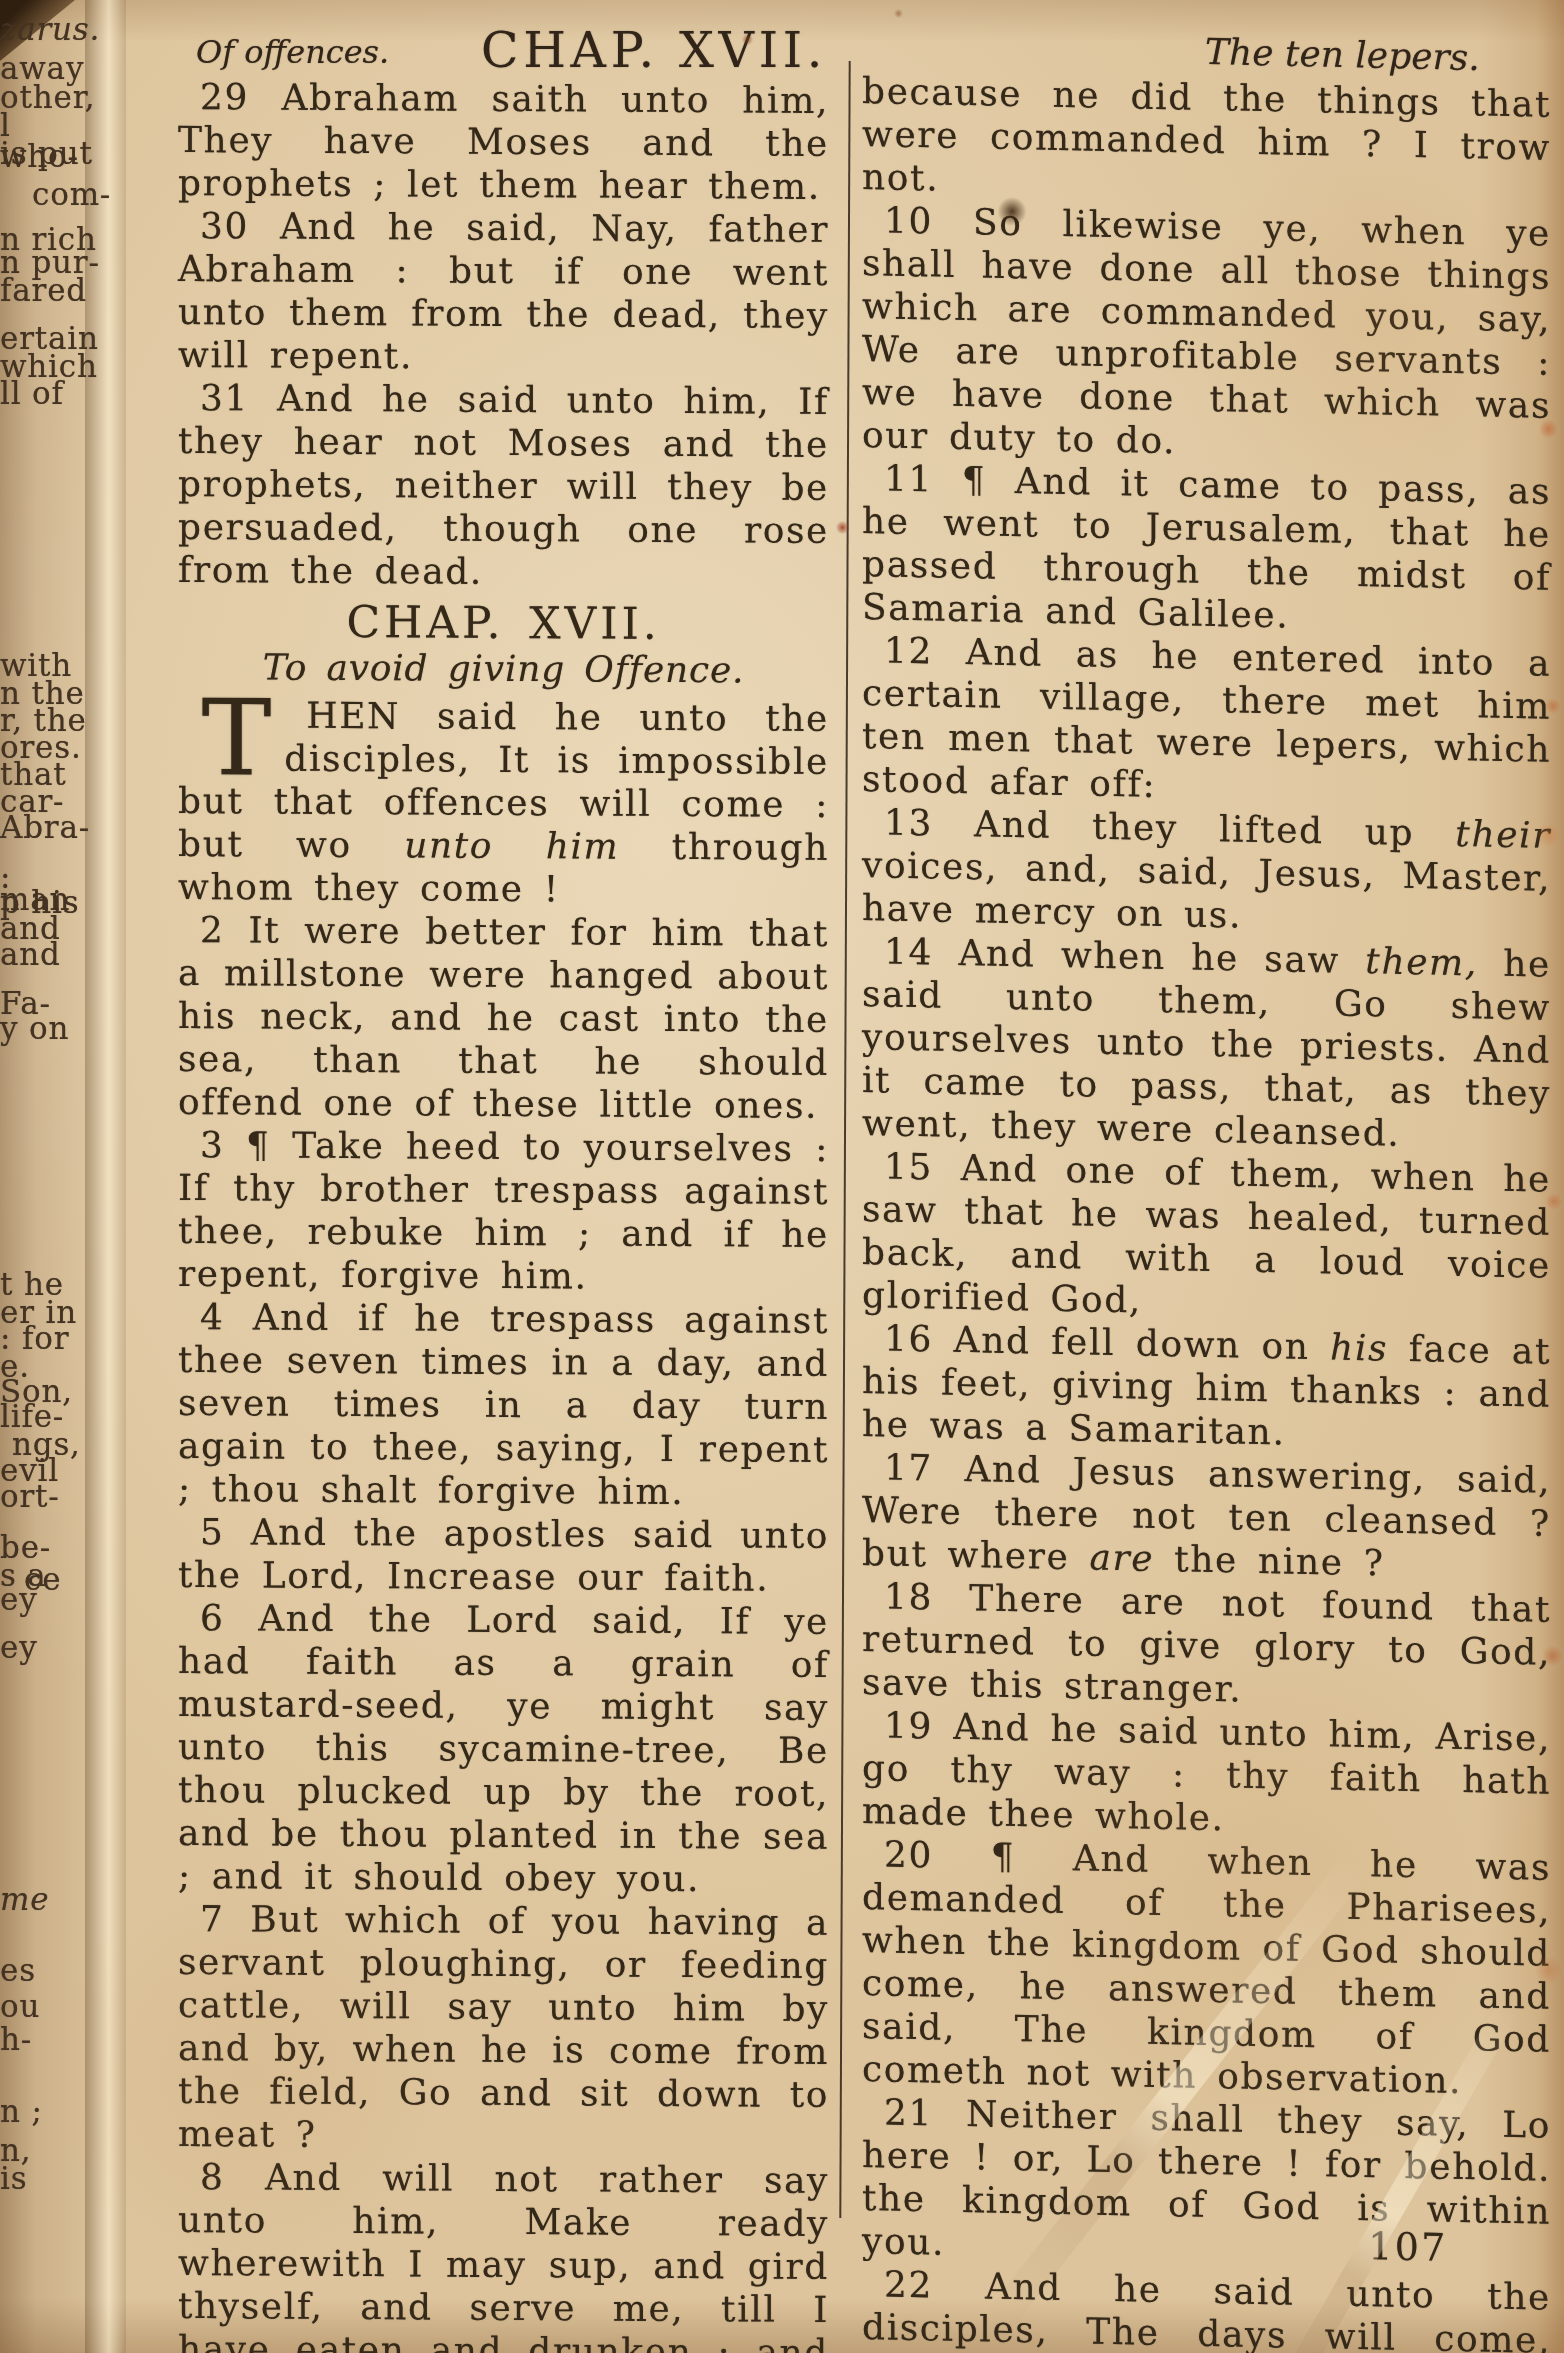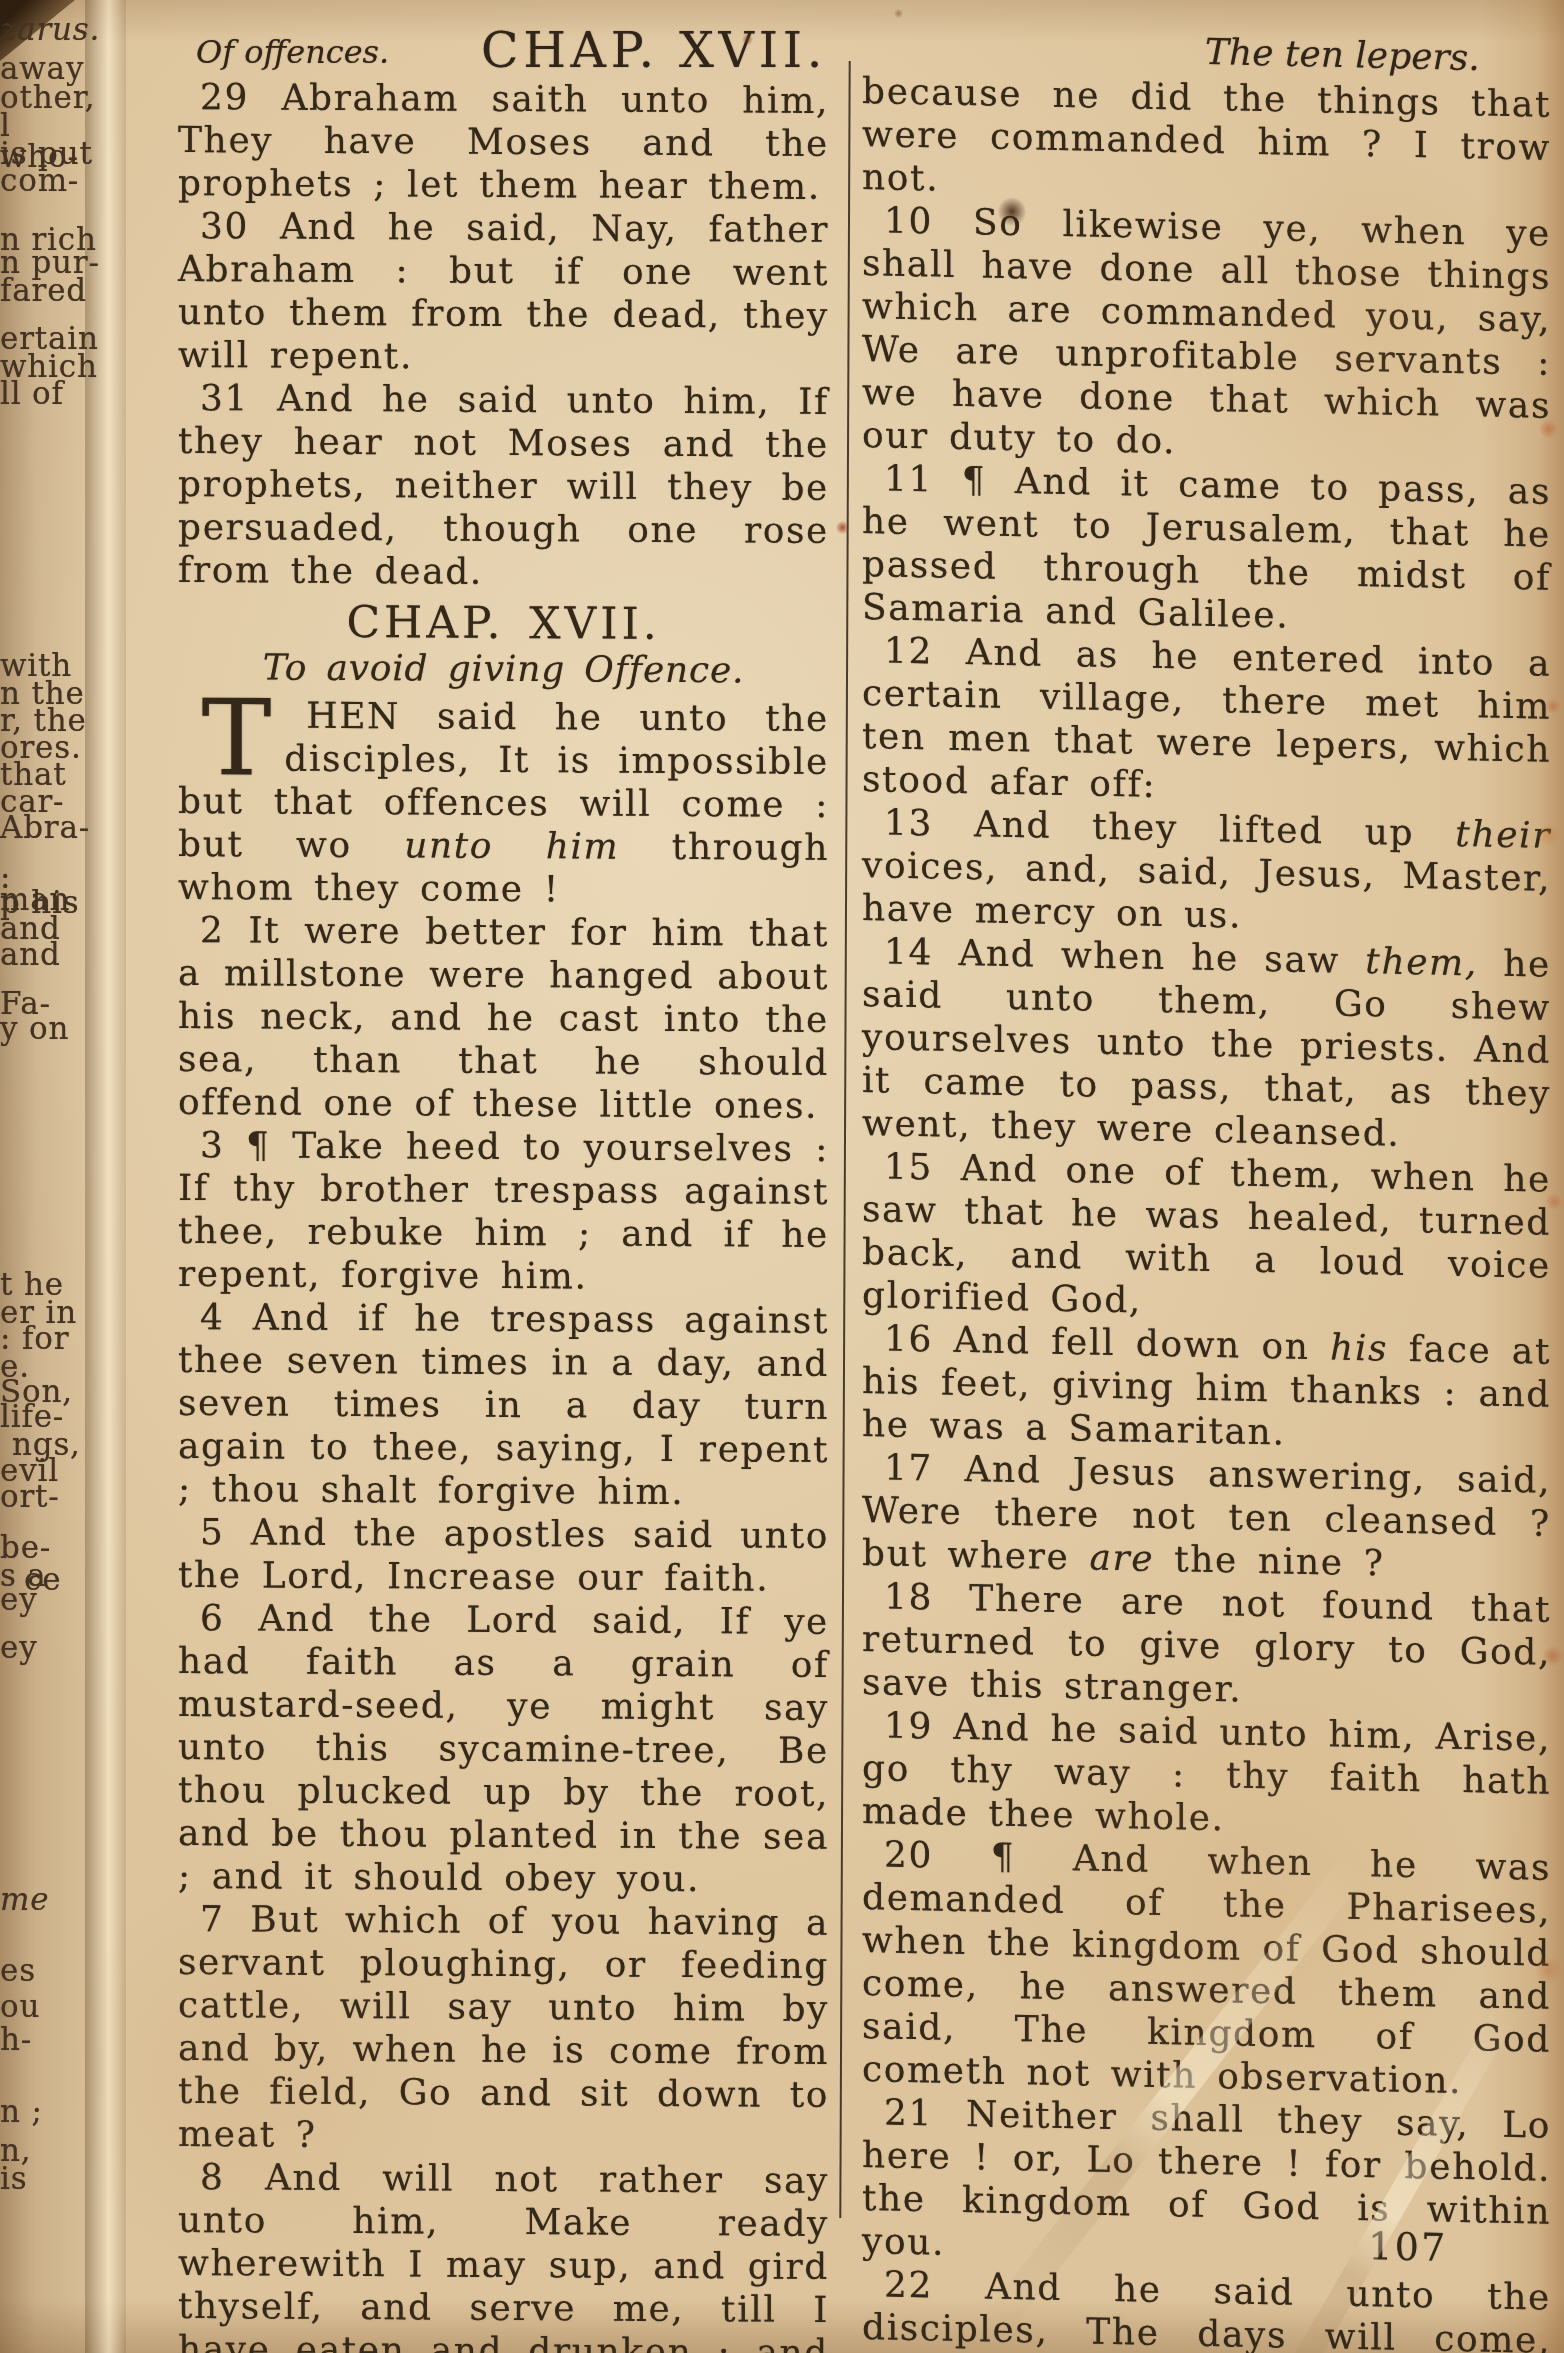--- a/index.html
+++ b/index.html
@@ -127,21 +127,21 @@
 
   <div class="fold-highlight"></div>
   <div class="corner-shadow"></div>
 
   <div class="spine-frags">
       <div class="frag it" style="top: 14px;">zarus.</div>
       <div class="frag" style="top: 53px;">away</div>
       <div class="frag" style="top: 82px;">other,</div>
       <div class="frag" style="top: 110px;">l who-</div>
       <div class="frag" style="top: 138px;">is put</div>
-      <div class="frag" style="top: 165px;">com-</div>
+      <div class="frag" style="top: 179px; margin-left: 32px;">com-</div>
       <div class="frag" style="top: 224px;">n rich</div>
       <div class="frag" style="top: 247px;">n pur-</div>
       <div class="frag" style="top: 275px;">fared</div>
       <div class="frag" style="top: 323px;">ertain</div>
       <div class="frag" style="top: 351px;">which</div>
       <div class="frag" style="top: 378px;">ll of</div>
       <div class="frag" style="top: 650px;">with</div>
       <div class="frag" style="top: 678px;">n the</div>
       <div class="frag" style="top: 705px;">r, the</div>
       <div class="frag" style="top: 732px;">ores.</div>

